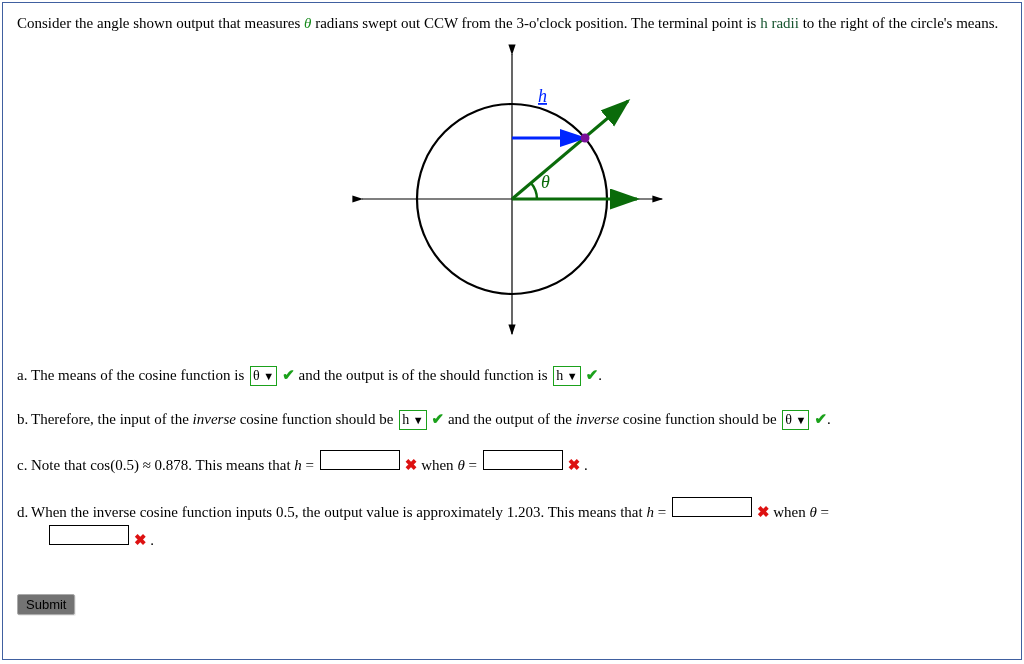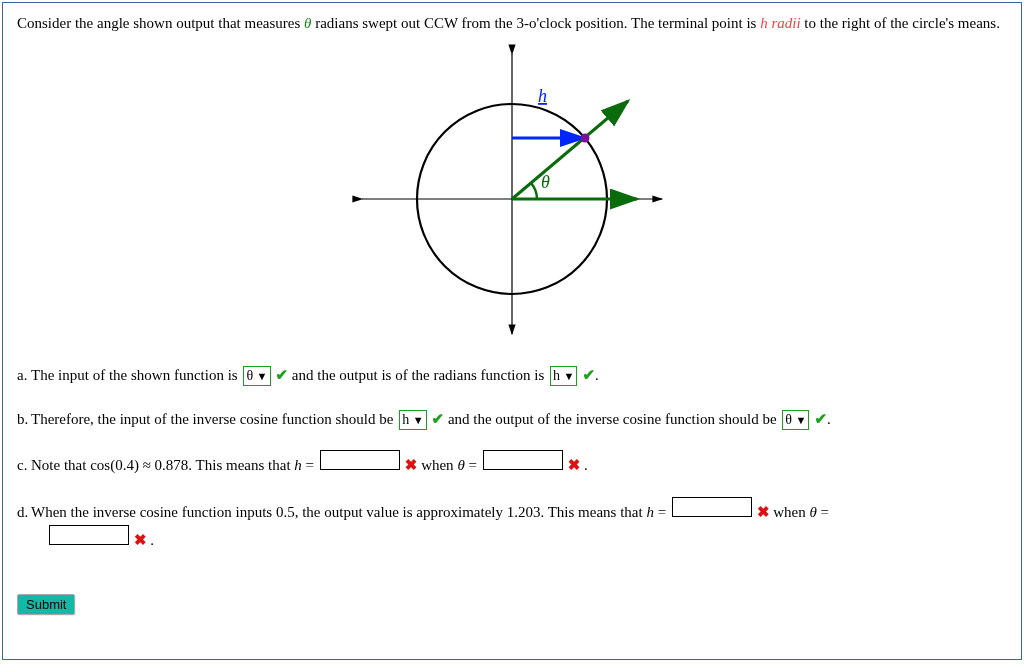--- a/index.html
+++ b/index.html
@@ -14,23 +14,23 @@
     .frame {
       border: 1px solid #4060a0;
       margin: 2px;
       padding: 10px 14px 16px 14px;
       min-height: 658px;
       position: relative;
     }
     p { margin: 0 0 6px 0; line-height: 1.35; }
 
     .theta     { font-style: italic; color: #178a1c; }
-    .h-radii   { font-style: italic; color: #ef4444; }
+    .h-radii   { color: #14532d; }
     .h-var     { font-style: italic; }
-    .italic    { }
+    .italic    { font-style: italic; }
     .part-ltr  { display:inline-block; min-width: 14px; }
 
     .figure {
       width: 100%;
       display: flex;
       justify-content: center;
       margin: 6px 0 24px 0;
     }
     .figure svg { display: block; }
 
@@ -64,21 +64,21 @@
     }
 
     .check-ic { color:#1ba11b; font-weight:bold; margin-left:3px; }
     .x-ic     { color:#d11;    font-weight:bold; margin-left:3px; }
 
     .submit-btn {
       font-family: Arial, sans-serif;
       font-size: 13px;
       padding: 2px 8px;
       border: 1px solid #aaa;
-      background: #14b8a6;
+      background: #737373;
       border-radius: 2px;
       box-shadow: 1px 1px 0 rgba(0,0,0,.07);
       margin-top: 22px;
     }
   </style>
 </head>
 <body>
 
 <div class="frame">
 
@@ -118,31 +118,31 @@
       <line x1="190" y1="99" x2="262" y2="99" stroke="#0025ff" stroke-width="3" marker-end="url(#arrB)"></line>
 
       <circle cx="263" cy="99" r="4.5" fill="#7a1099"></circle>
 
       <text x="216" y="63" font-family="Georgia, 'Times New Roman', serif" font-style="italic" text-decoration="underline" font-size="18" fill="#0025ff">h</text>
     </svg>
   </div>
 
   
   <div class="row">
-    <span class="part-ltr">a. </span><span>The input of the shown function is </span><span class="sel-wrap green-border"><span>θ</span> <span class="caret">▼</span></span><span class="check-ic">✔</span><span> and the output is of the radians function is </span><span class="sel-wrap green-border"><span>h</span> <span class="caret">▼</span></span><span class="check-ic">✔</span><span>.</span>
+    <span class="part-ltr">a. </span><span>The means of the cosine function is </span><span class="sel-wrap green-border"><span>θ</span> <span class="caret">▼</span></span><span class="check-ic">✔</span><span> and the output is of the should function is </span><span class="sel-wrap green-border"><span>h</span> <span class="caret">▼</span></span><span class="check-ic">✔</span><span>.</span>
   </div>
 
   
   <div class="row">
     <span class="part-ltr">b. </span><span>Therefore, the input of the </span><span class="italic">inverse</span><span> cosine function should be </span><span class="sel-wrap green-border"><span>h</span> <span class="caret">▼</span></span><span class="check-ic">✔</span><span> and the output of the </span><span class="italic">inverse</span><span> cosine function should be </span><span class="sel-wrap green-border"><span>θ</span> <span class="caret">▼</span></span><span class="check-ic">✔</span><span>.</span>
   </div>
 
   
   <div class="row">
-    <span class="part-ltr">c. </span><span>Note that cos(0.4) ≈ 0.878. This means that </span><span class="h-var">h</span><span> = </span><span class="slot red-border"></span><span class="x-ic">✖</span><span> when </span><span class="theta" style="color:#000">θ</span><span> = </span><span class="slot red-border"></span><span class="x-ic">✖</span><span> .</span>
+    <span class="part-ltr">c. </span><span>Note that cos(0.5) ≈ 0.878. This means that </span><span class="h-var">h</span><span> = </span><span class="slot red-border"></span><span class="x-ic">✖</span><span> when </span><span class="theta" style="color:#000">θ</span><span> = </span><span class="slot red-border"></span><span class="x-ic">✖</span><span> .</span>
   </div>
 
   
   <div class="row">
     <span class="part-ltr">d. </span><span>When the inverse cosine function inputs 0.5, the output value is approximately 1.203. This means that </span><span class="h-var">h</span><span> = </span><span class="slot red-border"></span><span class="x-ic">✖</span><span> when </span><span class="theta" style="color:#000">θ</span><span> = </span><br>
     <span style="display:inline-block;width:30px"></span><span class="slot red-border"></span><span class="x-ic">✖</span><span> .</span>
   </div>
 
   <button class="submit-btn">Submit</button>
 

